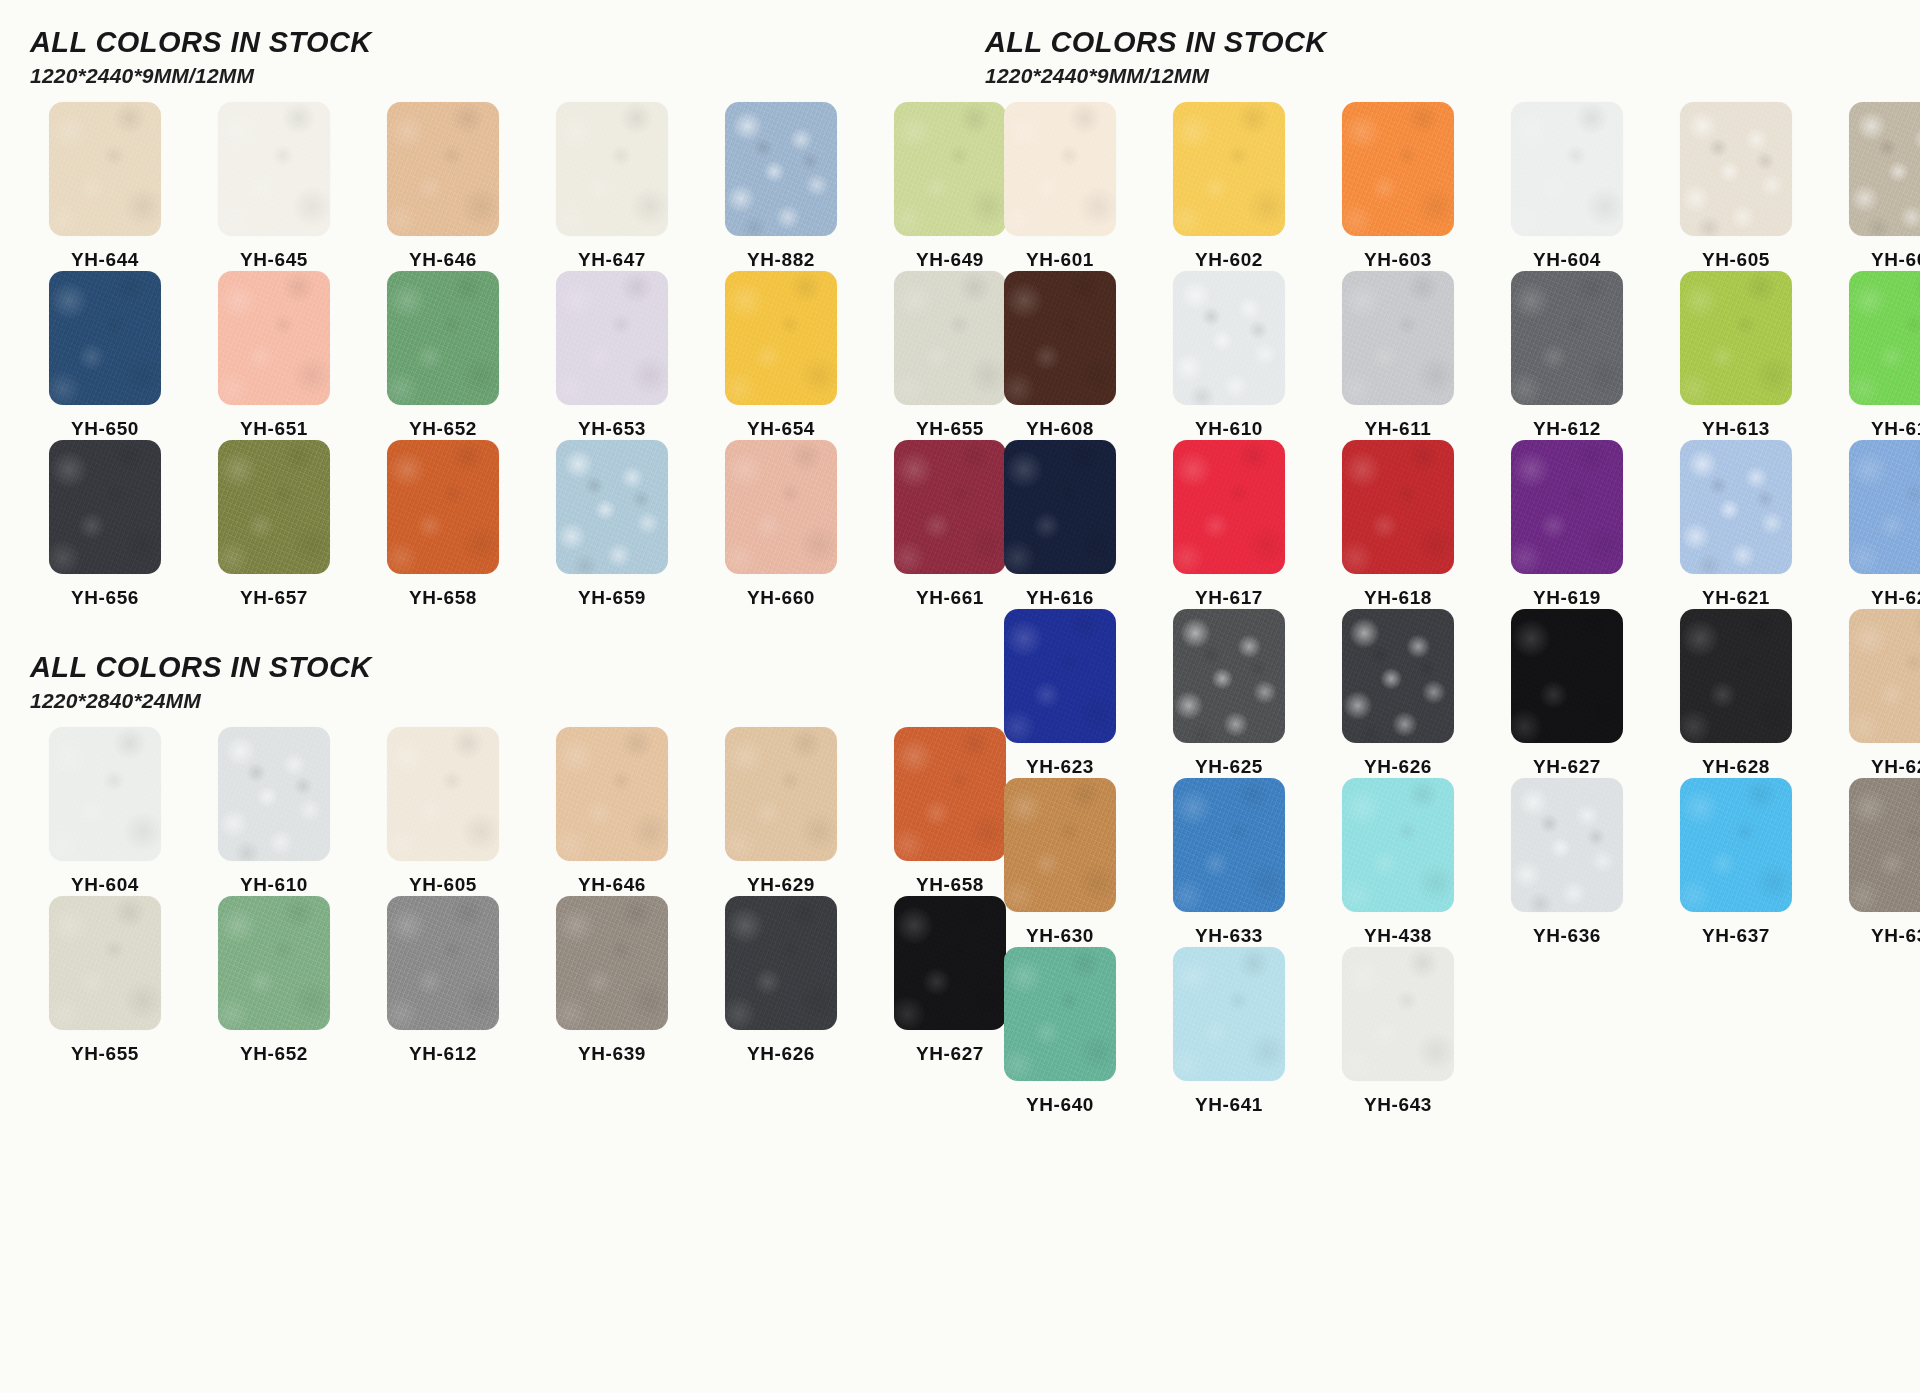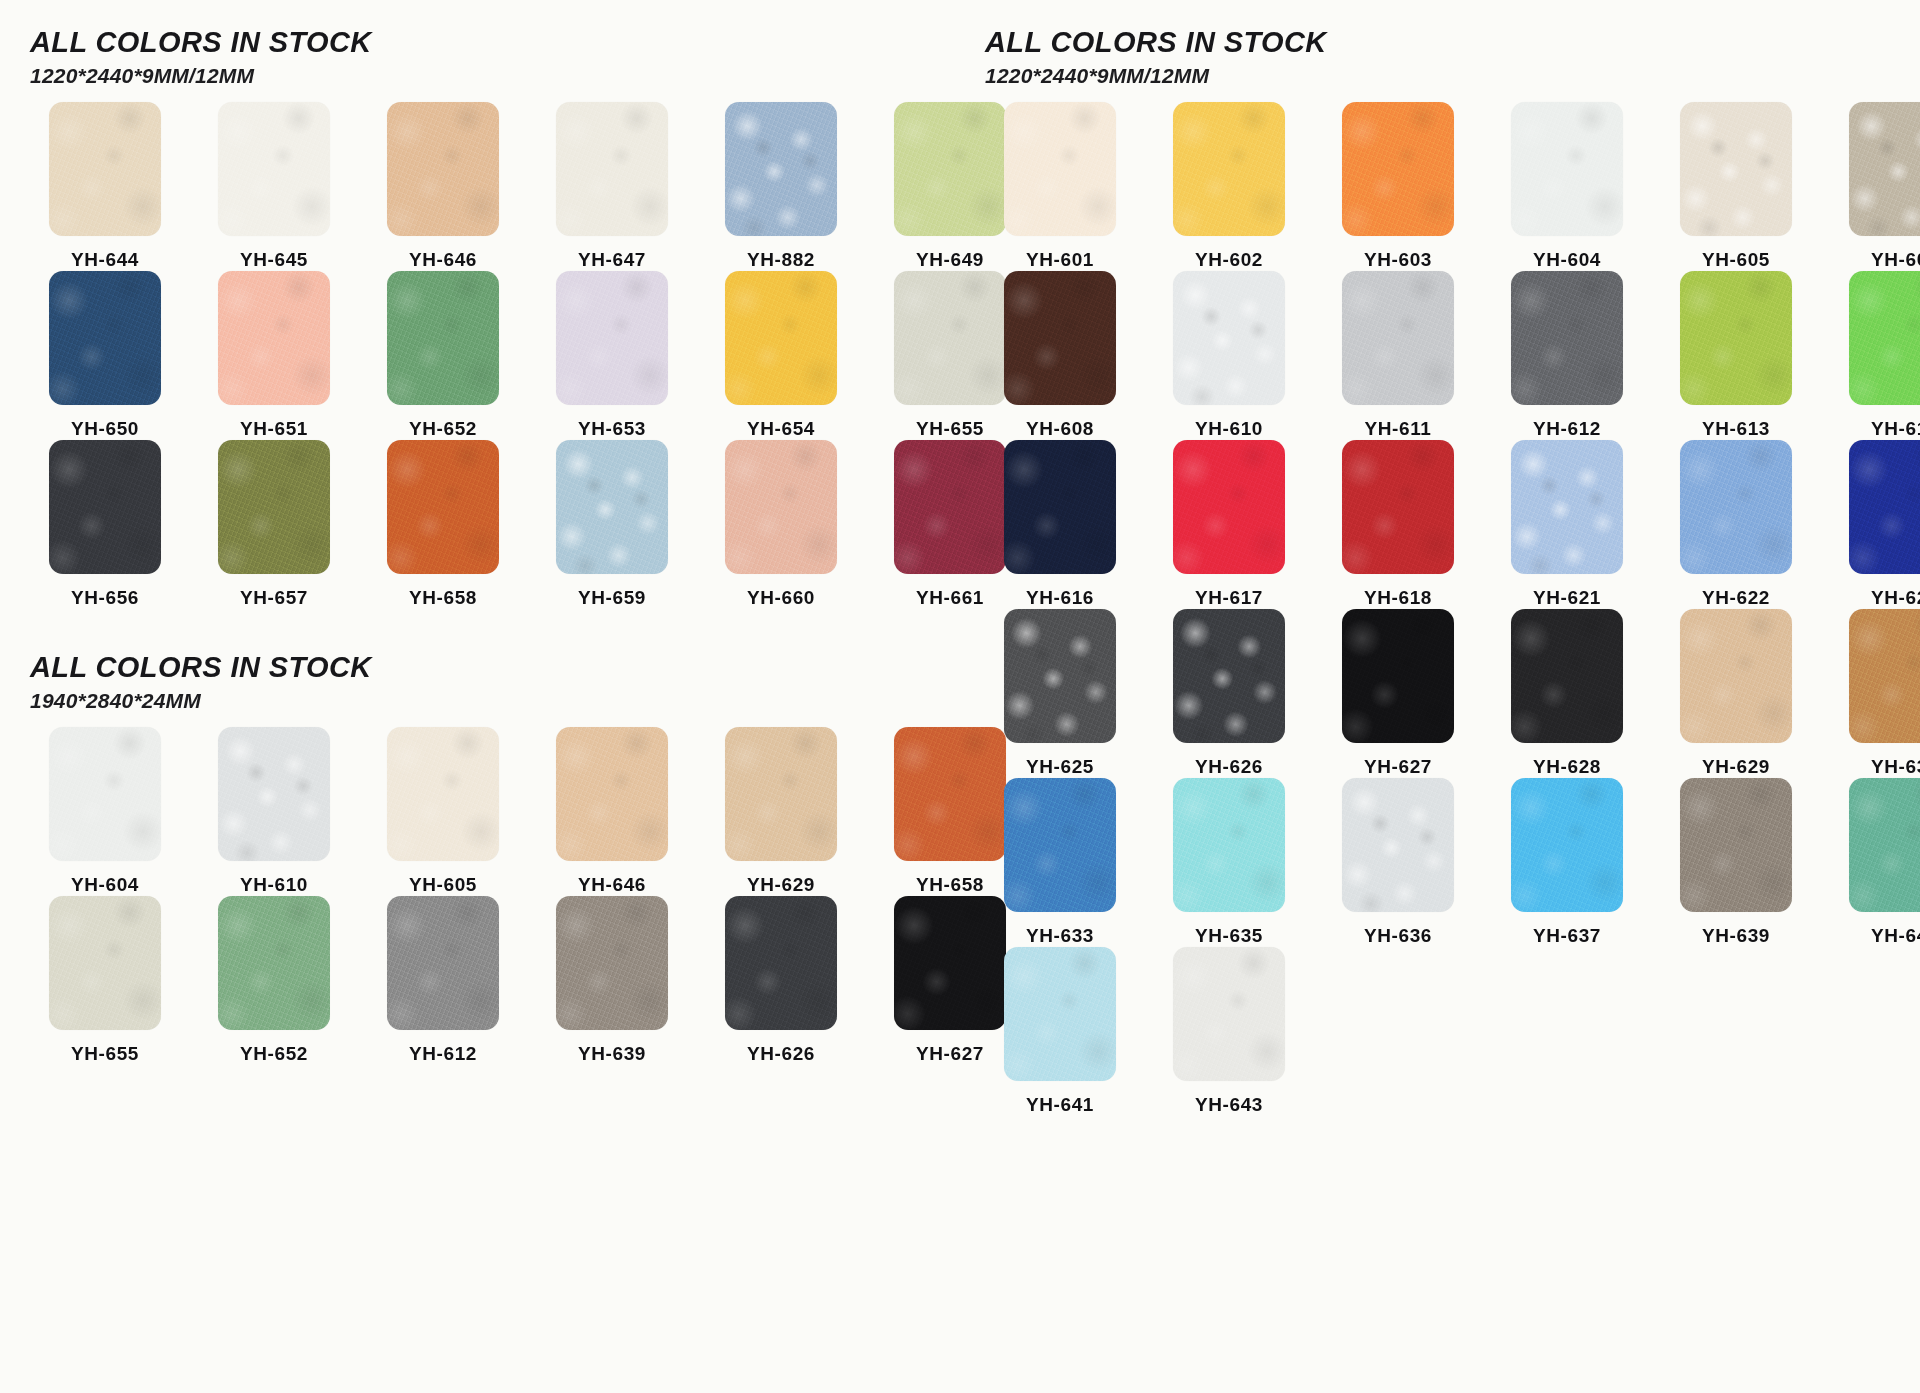--- a/index.html
+++ b/index.html
@@ -214,21 +214,21 @@
           <div class="swatch-cell">
             <div class="swatch-chip" style="background-color: rgb(141, 44, 65);"></div>
             <div class="swatch-label">YH-661</div>
           </div>
         </div>
       </div>
       <div style="height: 42px;"></div>
       <div class="section">
         <div class="section-header">
           <h2 class="section-title">ALL COLORS IN STOCK</h2>
-          <p class="section-subtitle">1940*2840*24MM</p>
+          <p class="section-subtitle">1220*2840*24MM</p>
         </div>
         <div class="swatch-grid">
           <div class="swatch-cell">
             <div class="swatch-chip" style="background-color: rgb(236, 238, 236); --tex: smooth; background-image: none;"></div>
             <div class="swatch-label">YH-604</div>
           </div>
           <div class="swatch-cell">
             <div class="swatch-chip mottled" style="background-color: rgb(223, 226, 227);"></div>
             <div class="swatch-label">YH-610</div>
           </div>
@@ -336,20 +336,24 @@
           </div>
           <div class="swatch-cell">
             <div class="swatch-chip" style="background-color: rgb(232, 41, 63);"></div>
             <div class="swatch-label">YH-617</div>
           </div>
           <div class="swatch-cell">
             <div class="swatch-chip" style="background-color: rgb(192, 42, 46);"></div>
             <div class="swatch-label">YH-618</div>
           </div>
           <div class="swatch-cell">
+            <div class="swatch-chip" style="background-color: rgb(107, 42, 130);"></div>
+            <div class="swatch-label">YH-619</div>
+          </div>
+          <div class="swatch-cell">
             <div class="swatch-chip mottled" style="background-color: rgb(171, 196, 228);"></div>
             <div class="swatch-label">YH-621</div>
           </div>
           <div class="swatch-cell">
             <div class="swatch-chip" style="background-color: rgb(132, 171, 220);"></div>
             <div class="swatch-label">YH-622</div>
           </div>
           <div class="swatch-cell">
             <div class="swatch-chip" style="background-color: rgb(31, 47, 149);"></div>
             <div class="swatch-label">YH-623</div>
@@ -377,21 +381,21 @@
           <div class="swatch-cell">
             <div class="swatch-chip" style="background-color: rgb(193, 136, 79);"></div>
             <div class="swatch-label">YH-630</div>
           </div>
           <div class="swatch-cell">
             <div class="swatch-chip" style="background-color: rgb(63, 127, 192);"></div>
             <div class="swatch-label">YH-633</div>
           </div>
           <div class="swatch-cell">
             <div class="swatch-chip" style="background-color: rgb(146, 223, 225);"></div>
-            <div class="swatch-label">YH-635</div>
+            <div class="swatch-label">YH-438</div>
           </div>
           <div class="swatch-cell">
             <div class="swatch-chip mottled" style="background-color: rgb(221, 225, 227);"></div>
             <div class="swatch-label">YH-636</div>
           </div>
           <div class="swatch-cell">
             <div class="swatch-chip" style="background-color: rgb(79, 188, 237);"></div>
             <div class="swatch-label">YH-637</div>
           </div>
           <div class="swatch-cell">

